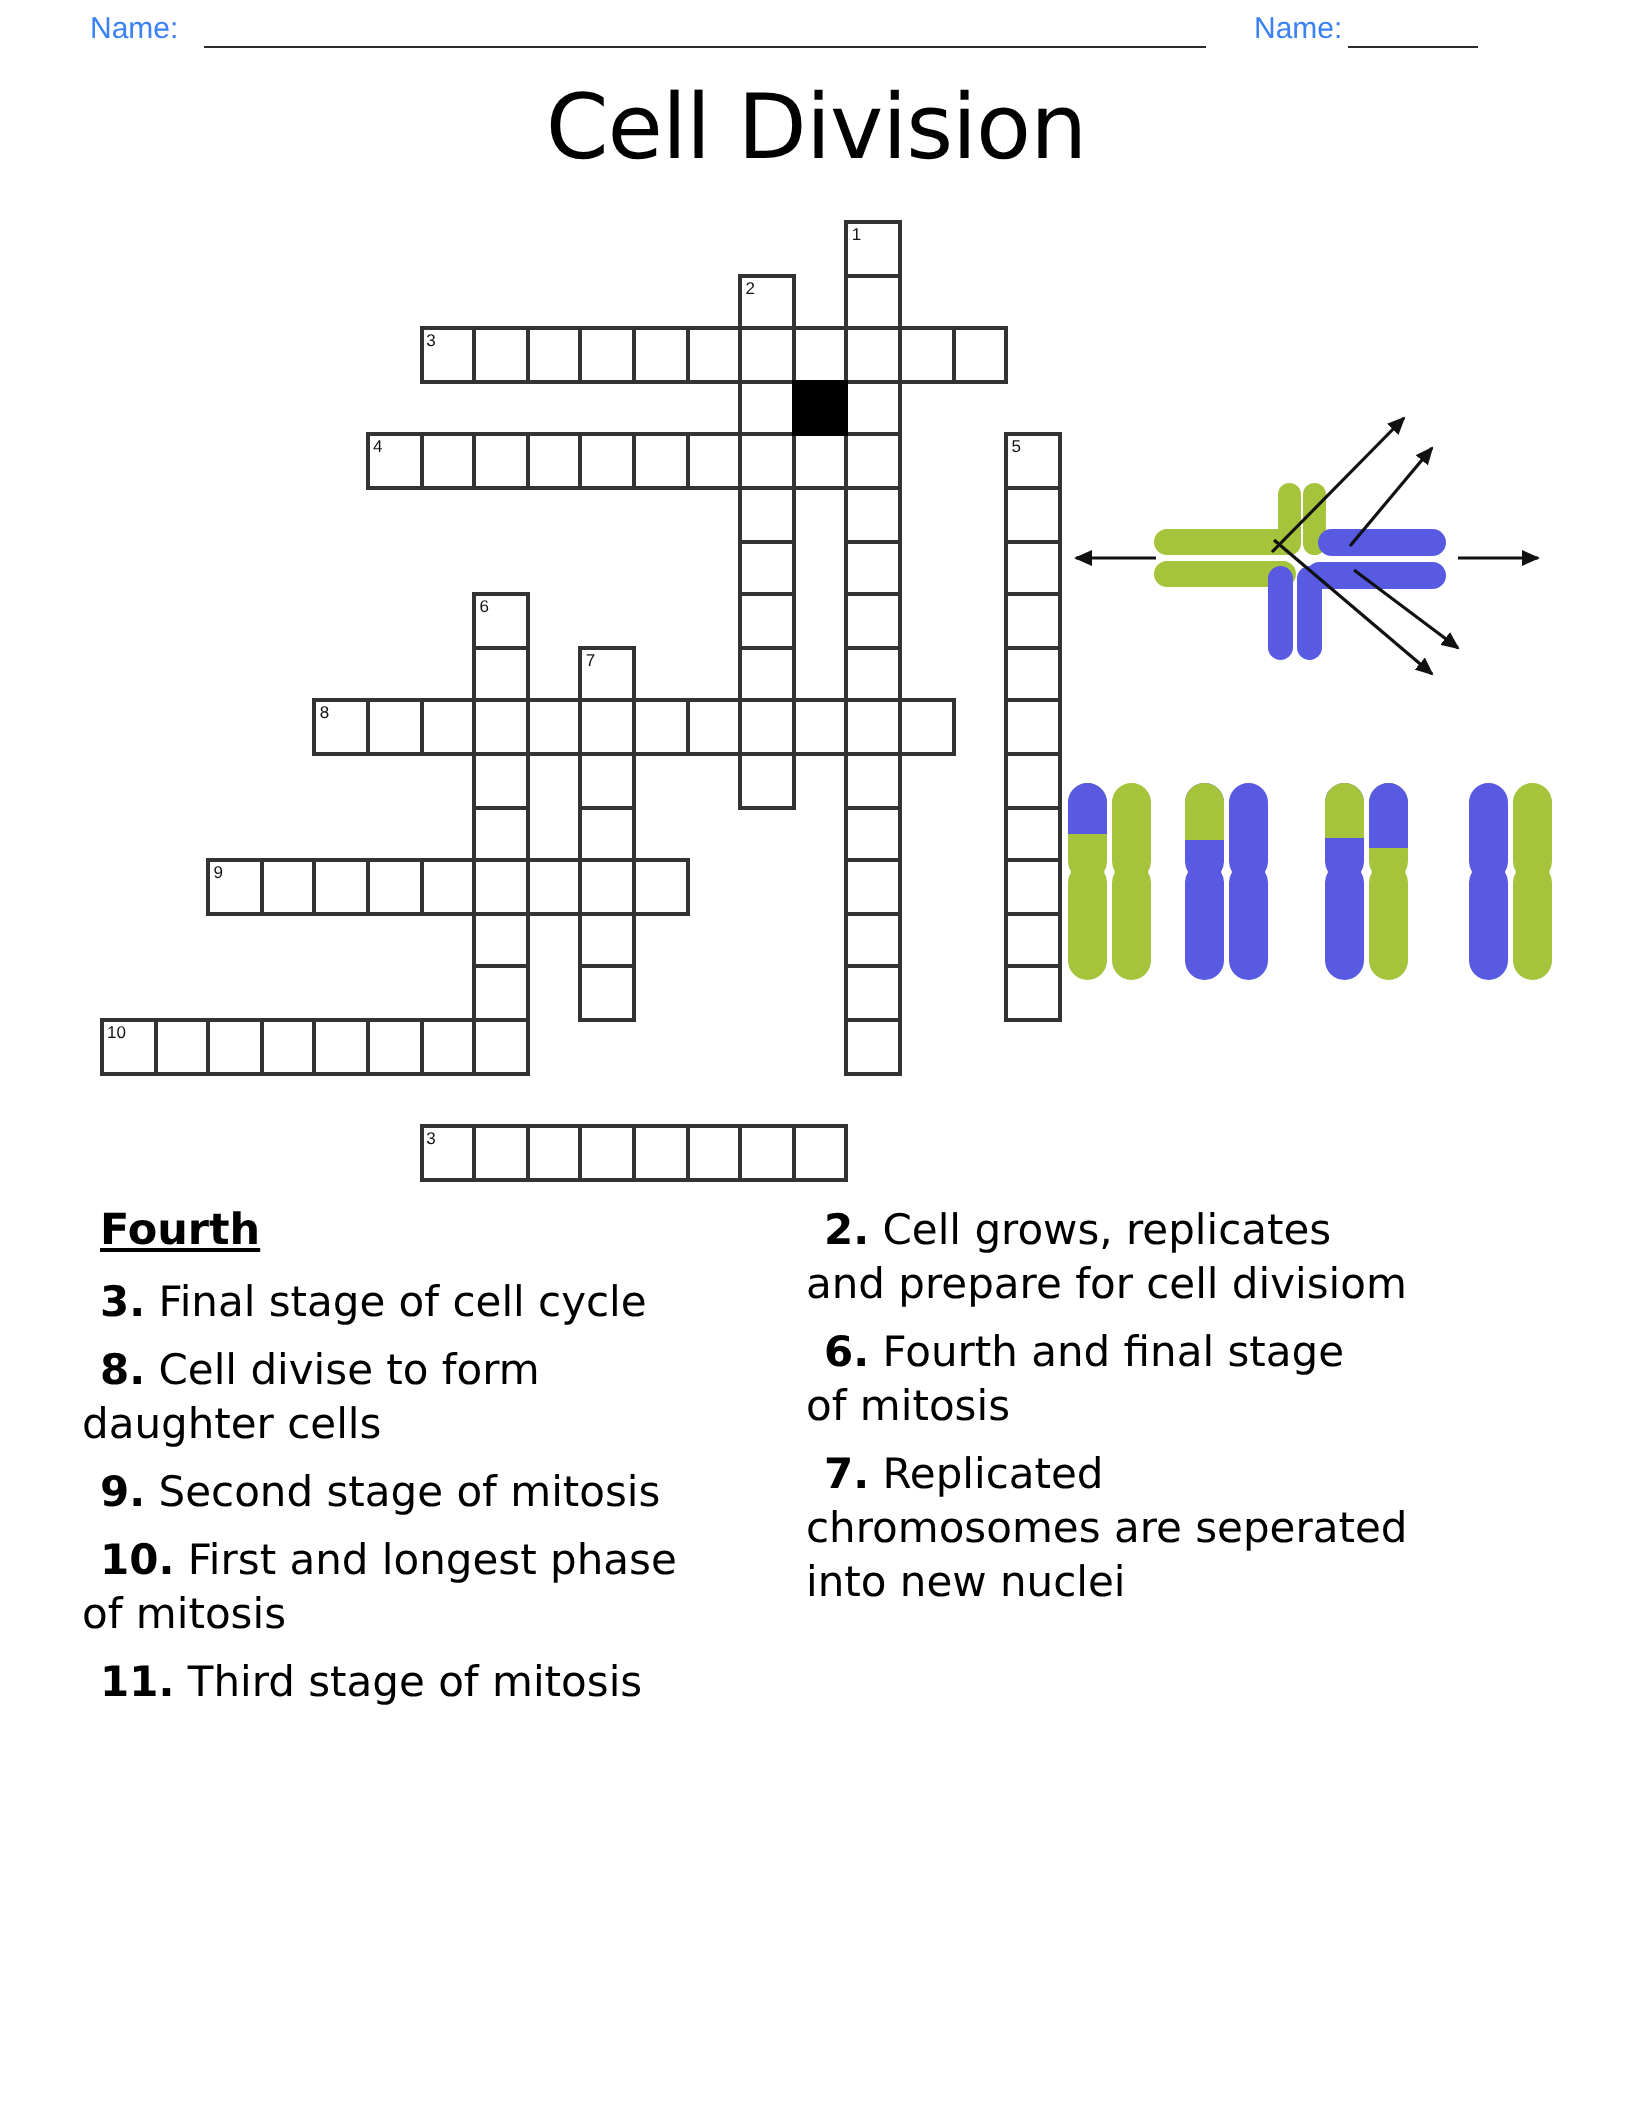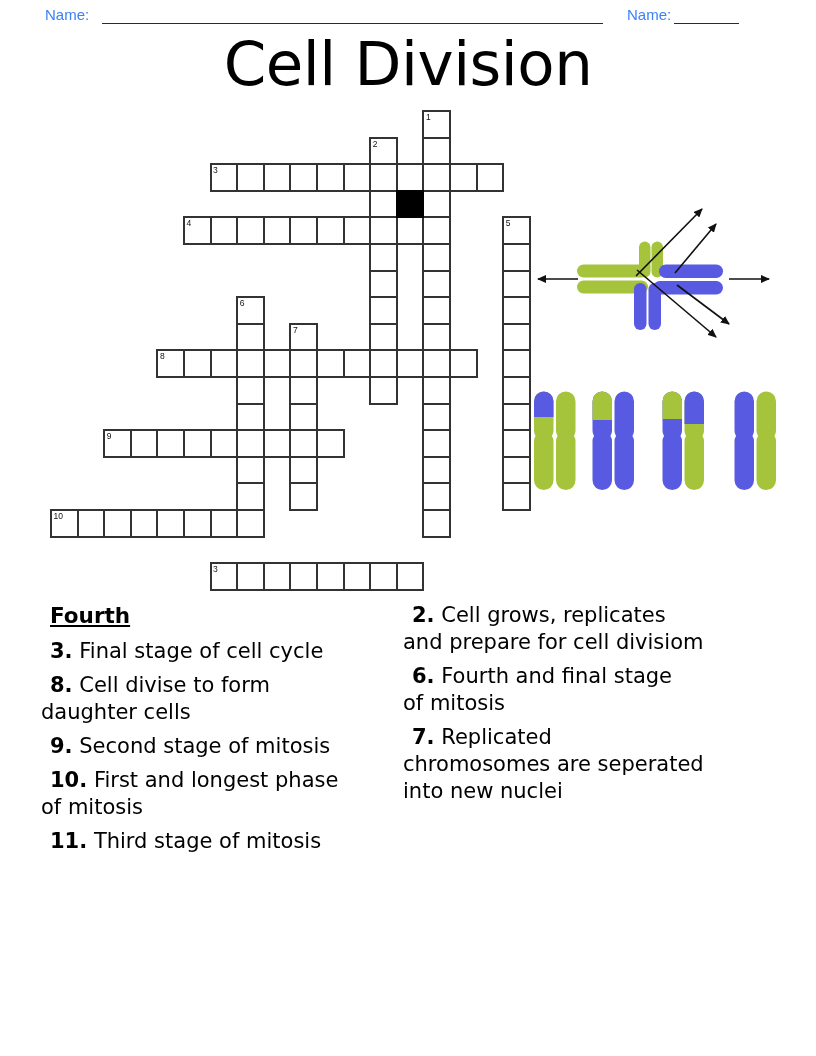--- a/index.html
+++ b/index.html
@@ -3,21 +3,21 @@
 <meta charset="utf-8">
 <style>
   html,body{margin:0;padding:0;}
   body{
     width:816px;height:1056px;background:#ffffff;position:relative;
     font-family:"DejaVu Sans", sans-serif;color:#000;overflow:hidden;
   }
   .abs{position:absolute;}
   .hdr-label{font-family:"Liberation Sans", sans-serif;font-size:15px;color:#3b82f6;text-align:center;}
   .fill-line{border-bottom:1.6px solid #2b2b2b;}
-  #title{left:0;top:38px;width:816px;text-align:center;font-size:61px;line-height:52px;letter-spacing:-0.5px;}
+  #title{left:0;top:38px;width:816px;text-align:center;font-size:45px;line-height:52px;letter-spacing:-0.5px;}
   #grid .cell{
     position:absolute;width:28.6px;height:28.6px;box-sizing:border-box;
     border:2px solid #333333;background:#ffffff;
   }
   #grid .cell.black{background:#000000;border-color:#000000;}
   .cell .num{
     position:absolute;top:0;left:1.5px;
     font-family:"Liberation Sans", sans-serif;font-size:8.5px;line-height:10px;color:#111;
   }
   .clue-col{position:absolute;top:602px;font-size:21px;line-height:27px;}

